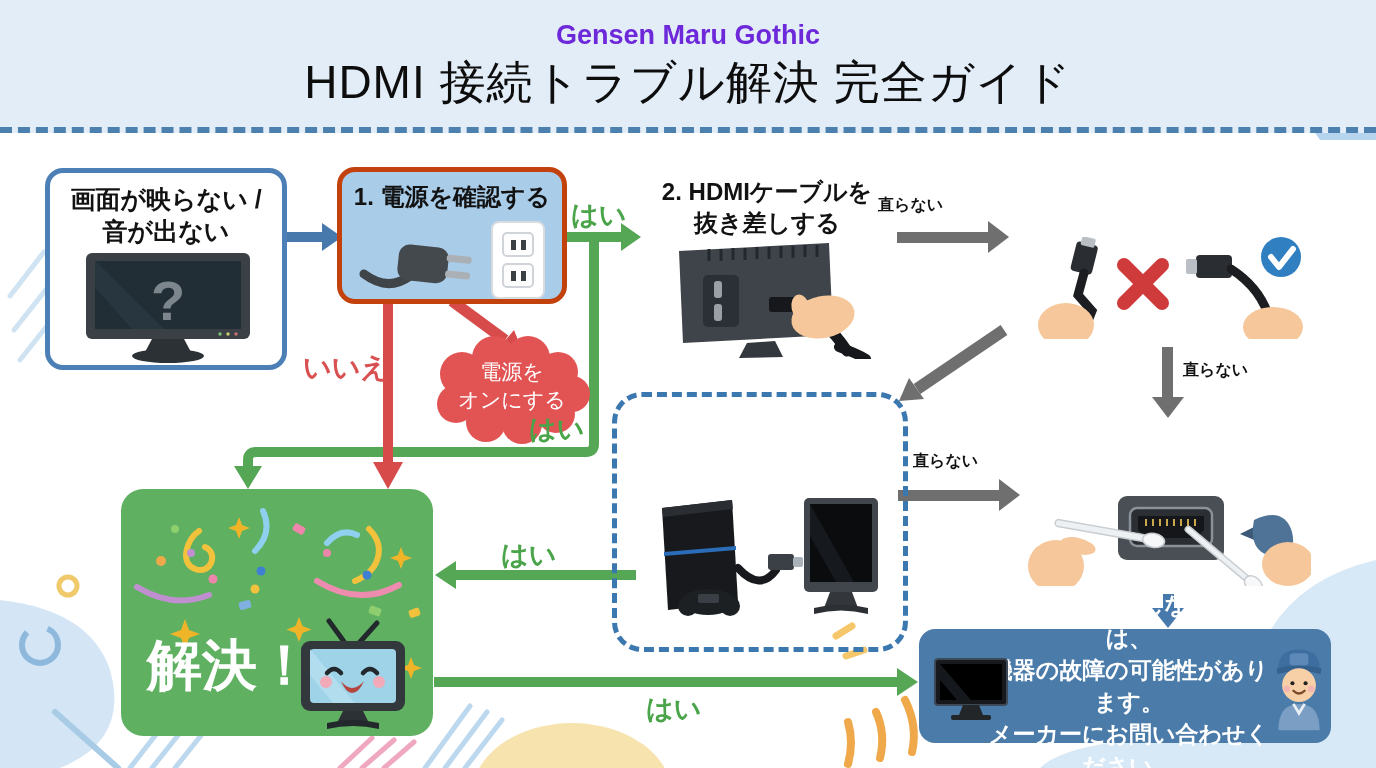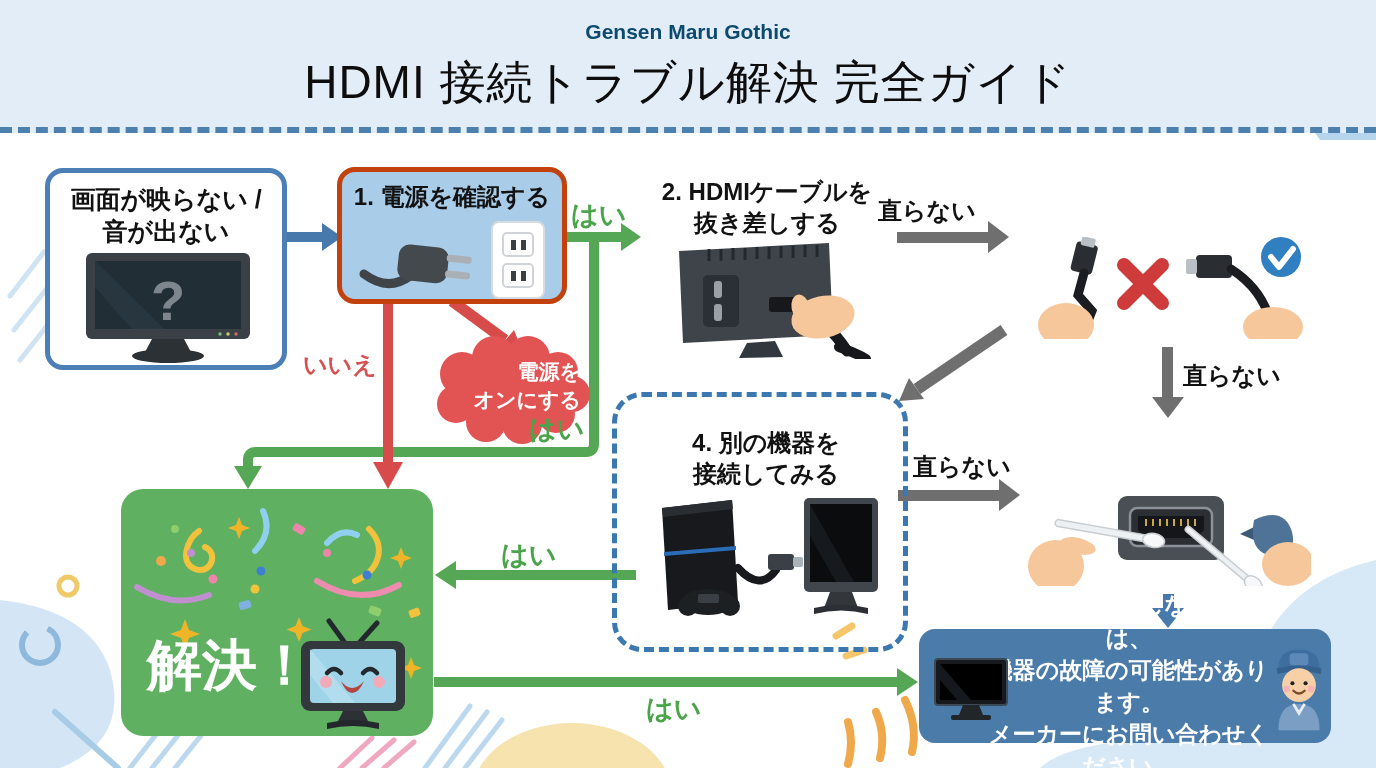--- a/index.html
+++ b/index.html
@@ -1,45 +1,45 @@
 <!DOCTYPE html>
 <html><head>
 <meta charset="utf-8">
 <style>
   html,body{margin:0;padding:0;background:#9aa3ab;}
   *{box-sizing:border-box;font-family:"Liberation Sans","DejaVu Sans",sans-serif;}
   .canvas{position:relative;width:1376px;height:768px;background:#ffffff;overflow:hidden;margin:0 auto;}
   .layer{position:absolute;left:0;top:0;width:1376px;height:768px;pointer-events:none;}
   
   .header{position:absolute;left:0;top:0;width:1376px;height:133px;background:#e3edf8;border-bottom:6px dashed #4c80ae;z-index:1;}
-  .subtitle{position:absolute;left:0;top:20px;width:100%;text-align:center;font-size:21px;font-weight:800;color:#0c4a6e;z-index:2;}
+  .subtitle{position:absolute;left:0;top:20px;width:100%;text-align:center;font-size:27px;font-weight:800;color:#6d28d9;z-index:2;}
   .title{position:absolute;left:0;top:52px;width:100%;text-align:center;font-size:46px;font-weight:400;color:#0d0d0d;letter-spacing:1px;z-index:2;}
   
   .fbox{position:absolute;border-radius:18px;z-index:3;text-align:center;}
   .step-title{font-size:24px;font-weight:800;color:#121212;line-height:1.28;margin-top:10px;}
   .start-box{left:45px;top:168px;width:242px;height:202px;background:#ffffff;border:5px solid #4b7fb5;}
   .start-box .step-title{font-size:25px;}
   .step1{left:337px;top:167px;width:230px;height:137px;background:#a9cce9;border:5px solid #c2410c;}
   .step2{left:641px;top:167px;width:252px;height:197px;}
   .step3{left:1010px;top:167px;width:314px;height:179px;}
   .step4{left:636px;top:418px;width:260px;height:208px;}
   .step5{left:1020px;top:418px;width:304px;height:174px;}
   .dashed-group{position:absolute;left:612px;top:392px;width:296px;height:260px;border:5px dashed #3c78b0;border-radius:30px;z-index:2;}
   .solved-box{left:121px;top:489px;width:312px;height:247px;background:#5fb161;border-radius:22px;overflow:hidden;}
   .solved-label{position:absolute;left:26px;top:140px;font-size:55px;font-weight:800;color:#ffffff;z-index:4;}
   .contact-box{left:919px;top:629px;width:412px;height:114px;background:#4a7ba9;border:4px solid #30598200;border-radius:16px;display:flex;align-items:center;justify-content:center;}
   .contact-text{font-size:23px;font-weight:800;color:#ffffff;line-height:1.4;text-align:center;}
   .ill{position:absolute;z-index:4;}
   
   .albl{position:absolute;z-index:5;font-weight:800;white-space:nowrap;}
   .lyes{color:#4aa44a;font-size:27px;}
-  .lno{color:#d85050;font-size:24px;}
-  .lnf{color:#111;font-size:24px;}
-  .cloud-text{position:absolute;left:443px;top:358px;width:138px;text-align:right;z-index:4;
-    color:#ffffff;font-size:21px;font-weight:700;line-height:1.35;}
+  .lno{color:#d85050;font-size:28px;}
+  .lnf{color:#111;font-size:16px;}
+  .cloud-text{position:absolute;left:443px;top:358px;width:138px;text-align:center;z-index:4;
+    color:#ffffff;font-size:21px;font-weight:400;line-height:1.35;}
   .arrows{z-index:2;}
 </style>
 </head>
 <body>
 
 <div class="canvas">
 
   <svg class="layer" viewBox="0 0 1376 768">
     <g>
       <ellipse cx="40" cy="-20" rx="250" ry="140" fill="#c9def2"></ellipse>
@@ -280,24 +280,20 @@
       <path d="M213 32 Q244 52 252 84" stroke="#1b1d20" stroke-width="9" fill="none" stroke-linecap="round"></path>
       <ellipse cx="255" cy="90" rx="30" ry="20" fill="#f6c79a"></ellipse>
       <g>
         <circle cx="263" cy="20" r="20" fill="#2f7fc1"></circle>
         <path d="M253 20 L261 30 L275 12" stroke="#ffffff" stroke-width="6" fill="none" stroke-linecap="round" stroke-linejoin="round"></path>
       </g>
     </svg>
   </div>
 
   <div class="fbox step4">
-    <div class="step-title">
-      <div>4. 別の機器を</div>
-      <div>接続してみる</div>
-    </div>
     <svg class="ill" style="left:8px;top:72px;" width="235" height="128" viewBox="0 0 235 128">
       <path d="M18 18 L88 10 L94 112 L24 120 Z" fill="#17191c"></path>
       <path d="M18 18 L88 10 L89 19 L19 27 Z" fill="#2a2e33"></path>
       <path d="M20 62 L92 56 L92 60 L20 66 Z" fill="#2b6cb8"></path>
       <g fill="#1d2023">
         <ellipse cx="64" cy="112" rx="27" ry="13"></ellipse>
         <circle cx="44" cy="116" r="10"></circle>
           <circle cx="86" cy="116" r="10"></circle>
       </g>
       <rect x="54" y="104" width="21" height="9" rx="2" fill="#3a3f45"></rect>

